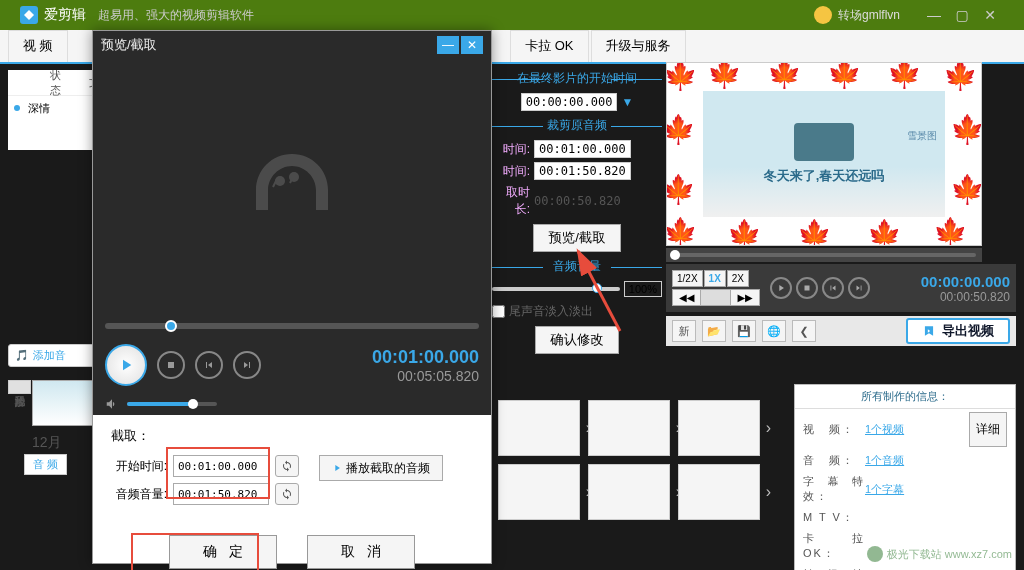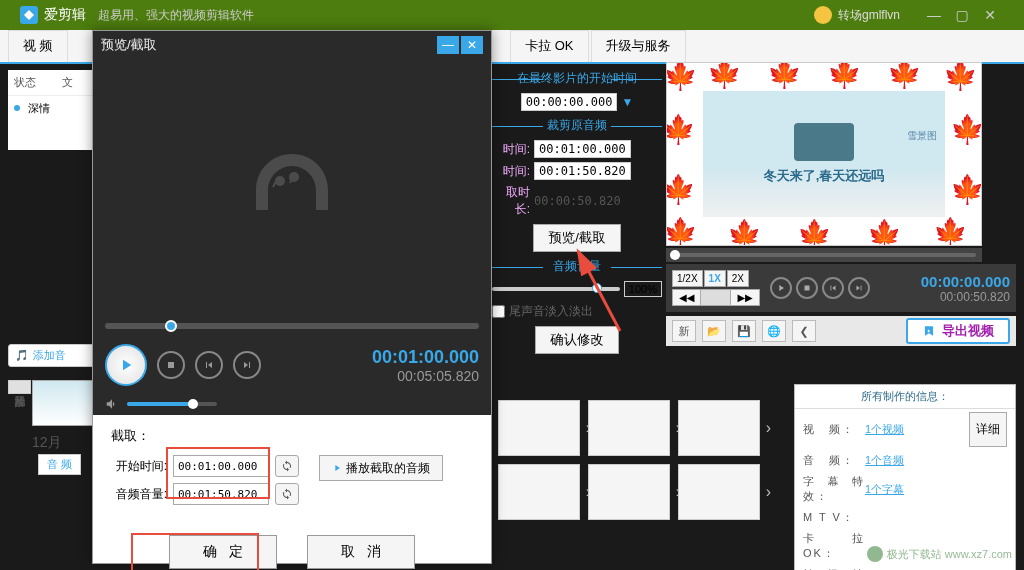--- a/index.html
+++ b/index.html
@@ -15,21 +15,21 @@
 .titlebar .user { display: flex; align-items: center; gap: 6px; font-size: 12px; color: #ddd; margin-right: 20px; }
 .titlebar .user .avatar { width: 18px; height: 18px; border-radius: 50%; background: #f5c542; }
 .titlebar .winbtn { width: 28px; height: 20px; display: flex; align-items: center; justify-content: center; color: #ccc; cursor: pointer; font-size: 14px; }
 
 
 .main-tabs { height: 34px; background: #f5f5f5; display: flex; border-bottom: 2px solid #3aa8e8; padding-left: 8px; gap: 2px; }
 .main-tabs .tab { padding: 6px 14px; font-size: 13px; background: #f5f5f5; border: 1px solid #ddd; border-bottom: none; cursor: pointer; }
 
 
 .left-col { width: 92px; background: #fff; position: relative; }
-.left-col .header-row { display: flex; height: 26px; align-items: center; font-size: 11px; color: #555; border-bottom: 1px solid #eee; }
+.left-col .header-row { display: flex; height: 26px; align-items: center; font-size: 11px; color: #555; border-bottom: 1px solid #eee; padding-left: 36px; }
 .left-col .header-row span { padding-left: 6px; }
 .left-col .item-row { display: flex; align-items: center; height: 24px; font-size: 11px; padding-left: 6px; }
 .left-col .dot { width: 6px; height: 6px; background: #3aa8e8; border-radius: 50%; margin-right: 8px; }
 
 
 .modal { position: absolute; left: 92px; top: 30px; width: 400px; height: 534px; background: #fff; border: 1px solid #999; box-shadow: 0 0 12px rgba(0,0,0,0.4); z-index: 100; }
 .modal-title { height: 28px; background: #2a2a2a; display: flex; align-items: center; padding: 0 8px; color: #eee; font-size: 13px; }
 .modal-title .spacer { flex: 1; }
 .modal-title .btn { width: 22px; height: 18px; display: flex; align-items: center; justify-content: center; font-size: 12px; cursor: pointer; }
 .modal-title .btn.min { background: #3aa8e8; color: #fff; }
@@ -113,31 +113,31 @@
 .nav-btns span:last-child { border: none; }
 .circ-btns { display: flex; gap: 4px; margin-left: 6px; }
 .circ-btns .cb { width: 22px; height: 22px; border-radius: 50%; border: 2px solid #888; display: flex; align-items: center; justify-content: center; cursor: pointer; }
 .circ-btns .cb svg { width: 10px; height: 10px; fill: #aaa; }
 .vid-times { margin-left: auto; text-align: right; font-family: monospace; }
 .vid-times .t1 { color: #3aa8e8; font-size: 15px; font-weight: bold; }
 .vid-times .t2 { color: #999; font-size: 12px; }
 
 .toolbar-row { width: 350px; height: 30px; background: #e8e8e8; display: flex; align-items: center; gap: 6px; padding: 0 6px; margin-top: 4px; }
 .toolbar-row .tb { width: 24px; height: 22px; background: #f5f5f5; border: 1px solid #bbb; display: flex; align-items: center; justify-content: center; cursor: pointer; font-size: 11px; color: #555; }
-.export-btn { margin-left: auto; height: 26px; padding: 0 14px; background: #fff; border: 2px solid #3aa8e8; color: #a21caf; font-size: 13px; display: flex; align-items: center; gap: 6px; cursor: pointer; border-radius: 3px; font-weight: bold; justify-content: flex-end; }
+.export-btn { margin-left: auto; height: 26px; padding: 0 14px; background: #fff; border: 2px solid #3aa8e8; color: #0f172a; font-size: 13px; display: flex; align-items: center; gap: 6px; cursor: pointer; border-radius: 3px; font-weight: bold; justify-content: flex-end; }
 .export-btn svg { width: 14px; height: 14px; fill: #3aa8e8; }
 
 
 .bottom-left { position: absolute; left: 8px; top: 344px; width: 100px; font-size: 11px; }
 .add-audio-btn { display: flex; align-items: center; gap: 4px; padding: 3px 6px; background: #fff; border: 1px solid #ccc; border-radius: 3px; color: #3aa8e8; cursor: pointer; }
 .added-label { writing-mode: vertical-lr; background: #e0e0e0; padding: 6px 3px; position: absolute; left: 0; top: 36px; font-size: 11px; color: #555; border: 1px solid #ccc; }
 .thumb-item { position: absolute; left: 24px; top: 36px; width: 66px; }
 .thumb-item .img { width: 66px; height: 46px; background: linear-gradient(#d0e8f0, #fff); border: 1px solid #aaa; }
 .thumb-item .lbl { font-size: 14px; color: #555; margin-top: 8px; }
-.audio-tab { position: absolute; left: 30px; top: 110px; padding: 2px 8px; background: #fff; border: 1px solid #ccc; color: #3aa8e8; font-size: 11px; }
+.audio-tab { position: absolute; left: 16px; top: 110px; padding: 2px 8px; background: #fff; border: 1px solid #ccc; color: #3aa8e8; font-size: 11px; }
 
 
 .timeline { position: absolute; left: 498px; top: 400px; width: 290px; height: 130px; display: flex; flex-wrap: wrap; gap: 8px; align-content: flex-start; }
 .slot { width: 82px; height: 56px; background: #f5f5f5; border: 1px solid #ccc; position: relative; }
 .slot .arrow { position: absolute; right: -12px; top: 50%; transform: translateY(-50%); color: #bbb; font-size: 16px; }
 
 
 .info-panel { position: absolute; left: 794px; top: 384px; width: 222px; background: #fff; border: 1px solid #bbb; font-size: 11px; }
 .info-panel .title { text-align: center; padding: 4px; color: #2a6a8a; border-bottom: 1px solid #ddd; }
 .info-panel .row { display: flex; padding: 3px 8px; align-items: center; }

